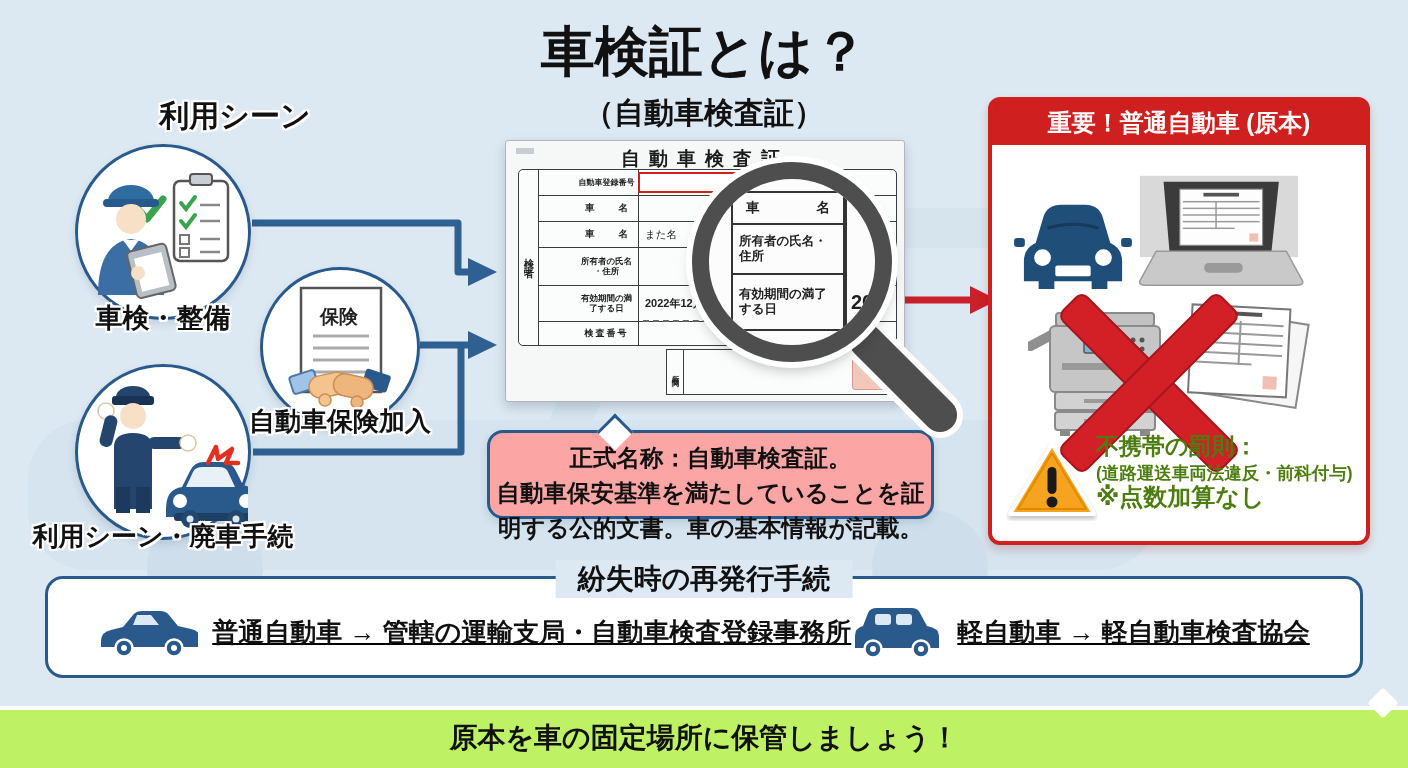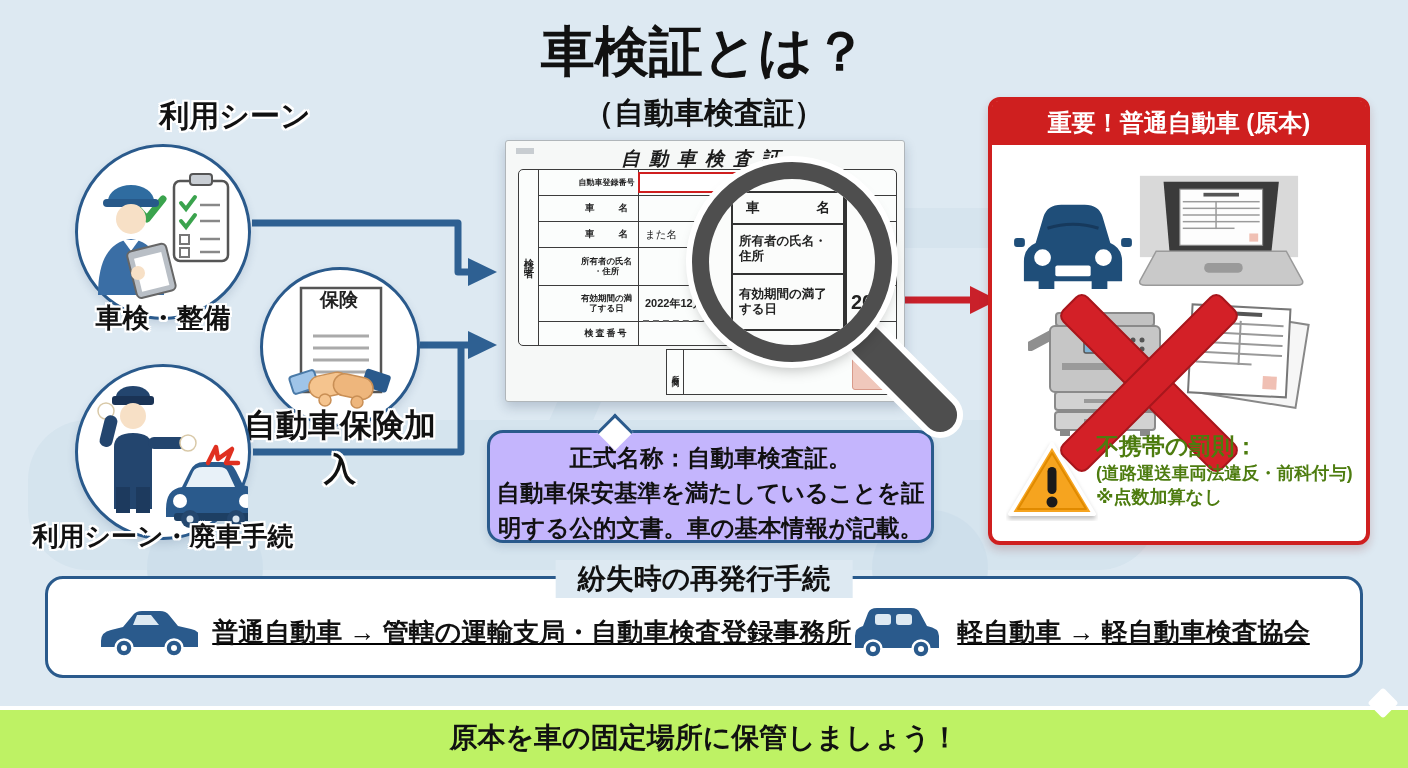--- a/index.html
+++ b/index.html
@@ -18,21 +18,21 @@
   .ctable { position:absolute; left:12px; top:28px; width:379px; height:177px; border:1.5px solid #3c3c3c; border-radius:5px; display:flex; overflow:hidden; background:#fbfdfc; }
   .cstrip { width:20px; border-right:1.5px solid #3c3c3c; display:flex; align-items:center; justify-content:center; }
   .vtext { writing-mode:vertical-rl; text-orientation:upright; font-weight:bold; color:#222; }
   .crows { flex:1; display:flex; flex-direction:column; }
   .crow { display:flex; border-bottom:1.5px solid #3c3c3c; position:relative; }
   .crow:last-child { border-bottom:none; }
   .clabel { width:64px; border-right:1.5px solid #3c3c3c; display:flex; align-items:center; justify-content:center; text-align:center; font-weight:bold; color:#222; line-height:1.15; padding:1px 3px; line-break:anywhere;margin-left:36px; }
   .cval { flex:1; position:relative; display:flex; align-items:center; color:#222; }
   .jlabel { text-align:justify; text-align-last:justify; display:block; width:100%; padding:0 7px; }
   
-  #bubble { position:absolute; left:487px; top:430px; width:447px; height:113px; background:#c4b5fd; border:3.5px solid #2a5a8c; border-radius:16px; z-index:3; box-shadow:0 4px 8px rgba(40,70,110,.15); }
+  #bubble { position:absolute; left:487px; top:430px; width:447px; height:89px; background:#fca5a5; border:3.5px solid #2a5a8c; border-radius:16px; z-index:3; box-shadow:0 4px 8px rgba(40,70,110,.15); }
   #bubble-notch { position:absolute; left:112px; top:-14px; width:26px; height:26px; background:#fff; border-top:3.5px solid #2a5a8c; border-left:3.5px solid #2a5a8c; transform:rotate(45deg); }
   .bubble-line { text-align:center; font-weight:bold; font-size:23.5px; line-height:35px; color:#111; }
   
   #important-box { position:absolute; left:988px; top:97px; width:382px; height:448px; background:#fff; border:4px solid #cf1f1f; border-radius:12px; z-index:2; box-shadow:0 5px 10px rgba(120,20,20,.2); }
   #important-header { height:44px; background:#cf1f1f; border-radius:6px 6px 0 0; color:#fff; font-weight:bold; font-size:24px; line-height:44px; text-align:center; }
   .penalty-text { color:#4d7c0f; font-weight:bold; }
   
   #reissue-box { position:absolute; left:45px; top:576px; width:1318px; height:102px; background:#fff; border:3.5px solid #2a5a8c; border-radius:18px; z-index:2;text-decoration:underline; }
   #reissue-title { position:absolute; top:-19px; left:50%; transform:translateX(-50%); background:#dde9f2; padding:0 22px; font-size:28px; font-weight:bold; color:#111; white-space:nowrap; }
   #reissue-items { display:flex; justify-content:center; align-items:center; height:100%; padding-top:10px; }
@@ -123,22 +123,22 @@
       <g transform="rotate(-12 66 116)">
           <rect x="46" y="104" width="40" height="22" rx="11" fill="#f5c48e" stroke="#c98f55" stroke-width="1.5"></rect>
         </g>
       <g transform="rotate(12 92 118)">
           <rect x="70" y="106" width="40" height="22" rx="11" fill="#eeb67c" stroke="#c98f55" stroke-width="1.5"></rect>
         </g>
       <circle cx="62" cy="130" r="6" fill="#f5c48e" stroke="#c98f55" stroke-width="1.5"></circle>
       <circle cx="94" cy="132" r="6" fill="#eeb67c" stroke="#c98f55" stroke-width="1.5"></circle>
     </svg>
   </div>
-  <div class="abs bold center" style="left:300px;top:287px;width:78px;font-size:19px;color:#222;z-index:2">保険</div>
-  <div class="scene-label outline" style="left:240px;top:404px;width:200px;font-size:32px;z-index:2">自動車保険加入</div>
+  <div class="abs bold center" style="left:300px;top:304px;width:78px;font-size:19px;color:#222;z-index:2">保険</div>
+  <div class="scene-label outline" style="left:240px;top:404px;width:200px;font-size:26px;z-index:2">自動車保険加入</div>
 
   <div class="scene-circle" style="left:75px;top:364px;width:176px;height:176px;z-index:2">
     <svg width="170" height="170" viewBox="0 0 170 170">
       <circle cx="28" cy="44" r="8" fill="#fff" stroke="#d9c9a8" stroke-width="1.5"></circle>
       <rect x="24" y="48" width="13" height="32" rx="6" fill="#23456e" transform="rotate(14 30 64)"></rect>
       <path d="M38 30 a17 11 0 0 1 34 0 z" fill="#23456e"></path>
       <rect x="34" y="29" width="42" height="9" rx="3" fill="#1a3355"></rect>
       <circle cx="55" cy="49" r="13" fill="#f7e0c6"></circle>
       <path d="M36 142 L36 80 Q36 66 55 66 Q74 66 74 80 L74 142 Z" fill="#23456e"></path>
       <rect x="70" y="70" width="38" height="12" rx="6" fill="#23456e"></rect>
@@ -154,21 +154,21 @@
         <circle cx="112" cy="152" r="3.5" fill="#dbe6ef"></circle>
       <circle cx="158" cy="152" r="9" fill="#24476e"></circle>
         <circle cx="158" cy="152" r="3.5" fill="#dbe6ef"></circle>
       <path d="M130 96 l8 -16 l2 12 l14 -10 l-6 14 l12 0" fill="none" stroke="#e03020" stroke-width="4.5" stroke-linejoin="round" stroke-linecap="round"></path>
     </svg>
   </div>
   <div class="scene-label outline" style="left:13px;top:519px;width:300px;font-size:26px;z-index:2">利用シーン・廃車手続</div>
 
   <div id="certificate">
     <div class="abs" style="left:10px;top:7px;width:18px;height:6px;background:#c8cdd1"></div>
-    <div class="center bold" style="font-size:19px;letter-spacing:9px;margin-top:5px;color:#1c1c1c;font-style:italic;">自動車検査証</div>
+    <div class="center bold" style="font-size:19px;letter-spacing:9px;margin-top:5px;color:#1c1c1c;">自動車検査証</div>
     <div class="ctable">
       <div class="cstrip">
           <span class="vtext" style="font-size:10px;letter-spacing:5px">検証者</span>
         </div>
       <div class="crows">
         <div class="crow" style="height:26px">
           <div class="clabel" style="font-size:8px">自動車登録番号</div>
           <div class="cval">
             <div class="abs" style="left:-1px;top:2px;width:106px;bottom:2px;border:2.5px solid #cf1f1f;background:#fff"></div>
             <span class="abs bold" style="left:112px;font-size:9px">自動者</span>
@@ -327,21 +327,21 @@
     <svg class="abs" style="left:14px;top:336px" width="92" height="84" viewBox="0 0 92 84">
       <polygon points="46,7 88,77 4,77" fill="#f6a41f" stroke="#fff" stroke-width="4" stroke-linejoin="round" style="filter:drop-shadow(0 3px 2px rgba(0,0,0,.25))"></polygon>
       <polygon points="46,16 80,72 12,72" fill="none" stroke="#e08a00" stroke-width="2" stroke-linejoin="round"></polygon>
       <rect x="41.5" y="30" width="9" height="27" rx="4.5" fill="#1a1a1a"></rect>
       <circle cx="46" cy="65" r="5.5" fill="#1a1a1a"></circle>
     </svg>
 
     <div class="abs" style="left:104px;top:330px;width:268px">
       <div class="penalty-text" style="font-size:23px;line-height:30px">不携帯の罰則：</div>
       <div class="penalty-text" style="font-size:17.5px;line-height:24px">(道路運送車両法違反・前科付与)</div>
-      <div class="penalty-text" style="font-size:18px;line-height:24px">※点数加算なし</div>
+      <div class="penalty-text" style="font-size:24px;line-height:24px">※点数加算なし</div>
     </div>
   </div>
 
   <div id="reissue-box">
     <div id="reissue-title">紛失時の再発行手続</div>
     <div id="reissue-items">
       <div class="reissue-item">
         <svg width="100" height="50" viewBox="0 0 100 50">
           <path d="M3 40 v-6 q0-9 10-11 l12 -3 l10 -12 q3-4 9-4 h18 q6 0 9 4 l9 11 l13 3 q10 2 10 12 v6 z" fill="#2a5a8c"></path>
           <path d="M39 8 h14 l8 10 h-26 z" fill="#dde9f2"></path>

